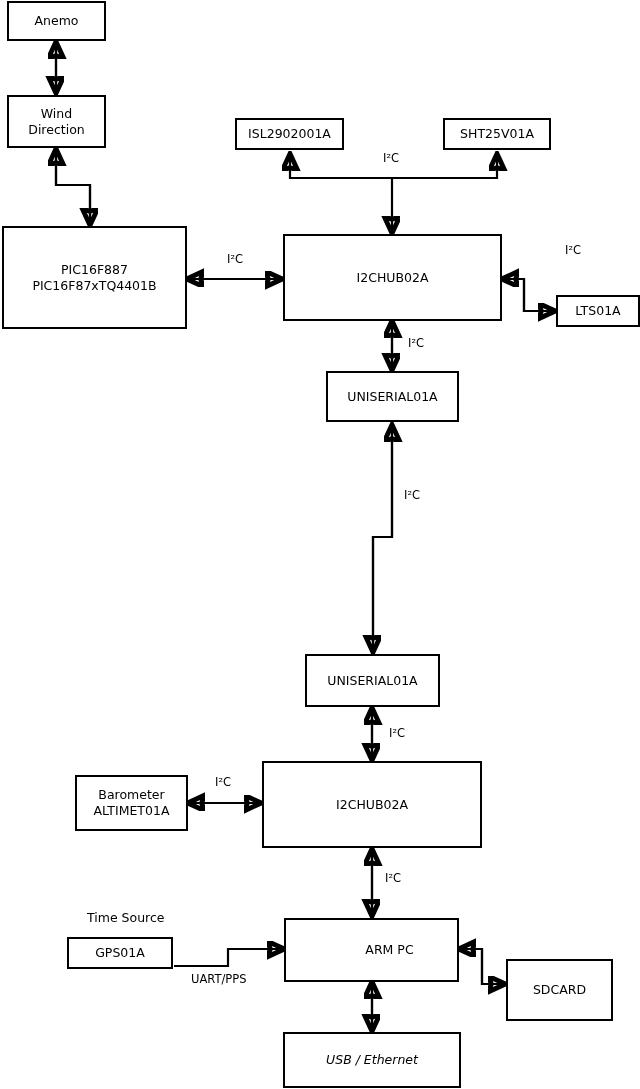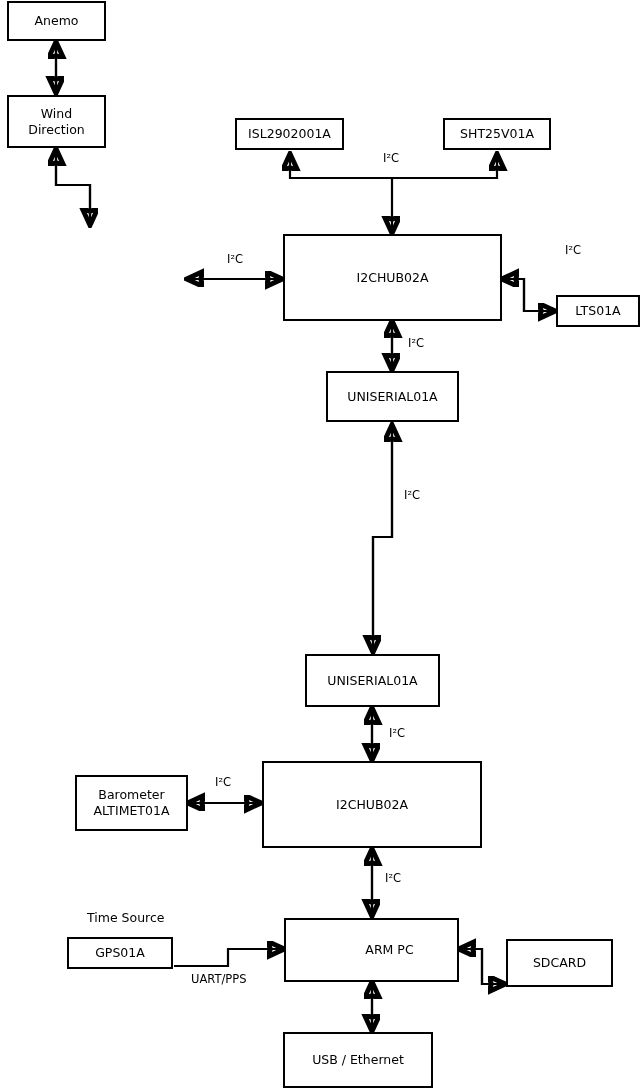--- a/index.html
+++ b/index.html
@@ -115,20 +115,22 @@
 
     <line x1="372" y1="983" x2="372" y2="1030" marker-end="url(#arrowhead)"></line>
     <line x1="372" y1="1030" x2="372" y2="983" marker-end="url(#arrowhead)"></line>
   </svg>
 
   <div class="node" style="left:7px; top:95px; width:99px; height:53px;">Wind
 Direction</div>
 
   <div class="node" style="left:7px; top:1px; width:99px; height:40px;">Anemo</div>
 
+  <div class="node" style="left:2px; top:226px; width:185px; height:103px;">PIC16F887
+PIC16F87xTQ4401B</div>
 
   <div class="node" style="left:235px; top:118px; width:109px; height:32px;">ISL2902001A</div>
 
   <div class="node" style="left:443px; top:118px; width:108px; height:32px;">SHT25V01A</div>
 
   <div class="node" style="left:283px; top:234px; width:219px; height:87px;">I2CHUB02A</div>
 
   <div class="node" style="left:556px; top:295px; width:84px; height:32px;">LTS01A</div>
 
   <div class="node" style="left:326px; top:371px; width:133px; height:51px;">UNISERIAL01A</div>
@@ -137,23 +139,23 @@
 
   <div class="node" style="left:262px; top:761px; width:220px; height:87px;">I2CHUB02A</div>
 
   <div class="node" style="left:75px; top:775px; width:113px; height:56px;">Barometer
 ALTIMET01A</div>
 
   <div class="node" style="left:67px; top:937px; width:106px; height:32px;">GPS01A</div>
 
   <div class="node" style="left:284px; top:918px; width:175px; height:64px;padding-left:36px;">ARM PC</div>
 
-  <div class="node" style="left:506px; top:939px; width:107px; height:48px;">SDCARD</div>
+  <div class="node" style="left:506px; top:959px; width:107px; height:62px;">SDCARD</div>
 
-  <div class="node" style="left:283px; top:1032px; width:150px; height:56px;">USB / Ethernet</div>
+  <div class="node" style="left:283px; top:1032px; width:178px; height:56px;font-style:italic;">USB / Ethernet</div>
 
   <div class="free-label" style="left:87px; top:910px;">Time Source</div>
 
   <div class="edge-label" style="left:383px; top:152px;">I²C</div>
 
   <div class="edge-label" style="left:227px; top:253px;">I²C</div>
 
   <div class="edge-label" style="left:565px; top:244px;">I²C</div>
 
   <div class="edge-label" style="left:408px; top:337px;">I²C</div>

